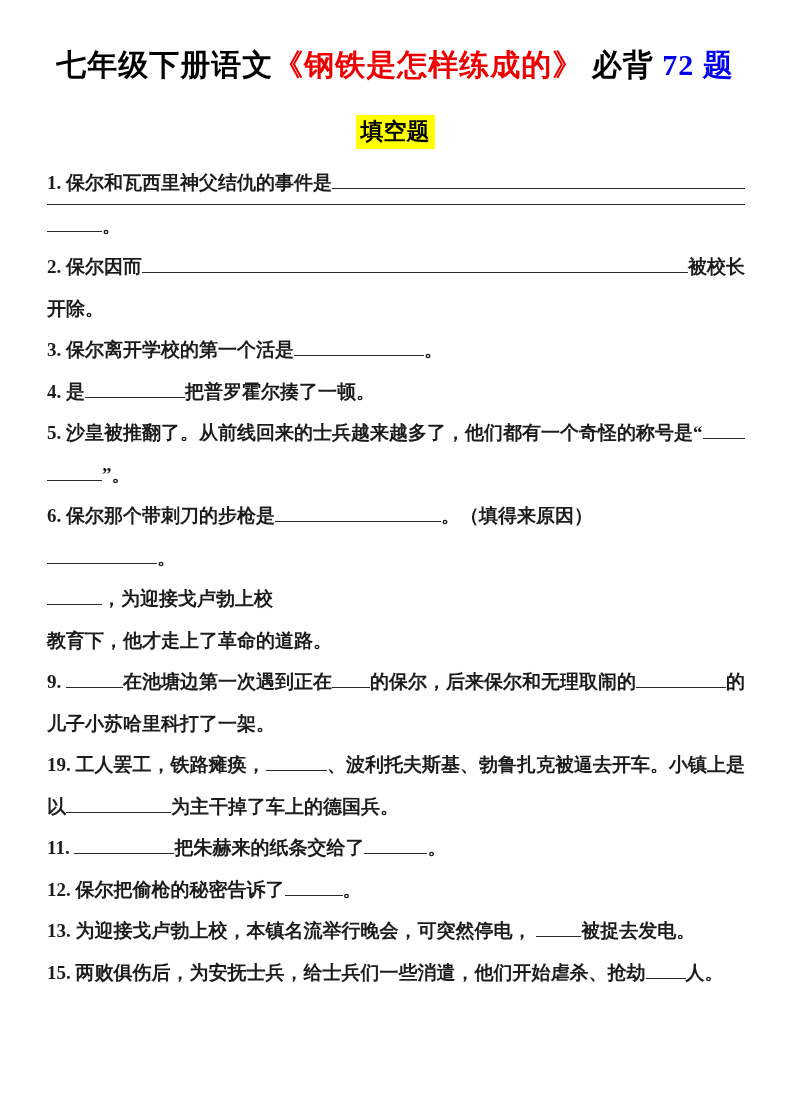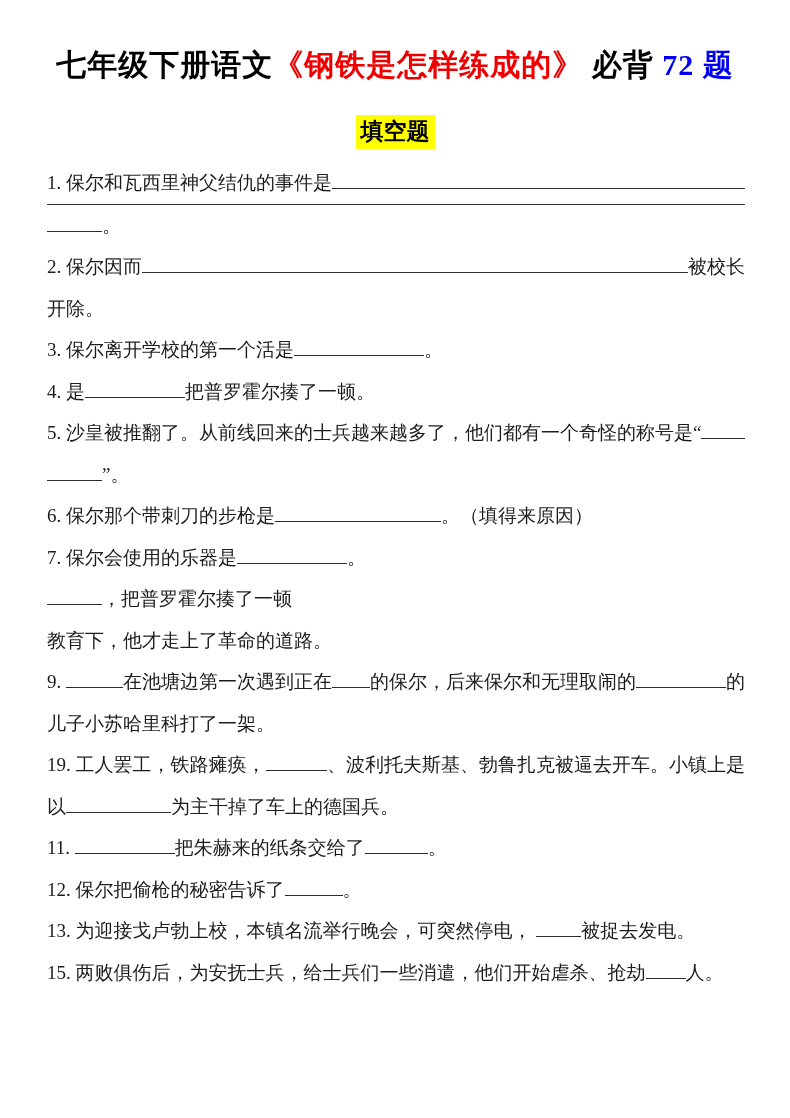--- a/index.html
+++ b/index.html
@@ -35,21 +35,21 @@
   }
   .questions {
     margin: 12px 45px 0 47px;
     font-size: 19px;
   }
   .line {
     display: flex;
     align-items: baseline;
     line-height: 41.5px;
   }
-  .t { white-space: pre; }
+  .t { white-space: pre; font-weight: bold; }
   .blank {
     border-bottom: 1.5px solid #2b2b2b;
     flex: 0 0 auto;
     height: 0;
   }
   .blank.fill { flex: 1 1 auto; }
 </style>
 </head>
 <body>
 
@@ -108,29 +108,28 @@
       </div>
       <div class="question">
         <div class="line">
           <span class="t">6. 保尔那个带刺刀的步枪是</span>
           <span class="blank" style="width: 166px; border-bottom-color: rgb(43, 43, 43);"></span>
           <span class="t">。（填得来原因）</span>
         </div>
       </div>
       <div class="question">
         <div class="line">
-          <span class="t">7. 保尔会使用的乐器是</span>
           <span class="blank" style="width: 110px; border-bottom-color: rgb(43, 43, 43);"></span>
           <span class="t">。</span>
         </div>
       </div>
       <div class="question">
         <div class="line">
           <span class="blank" style="width: 55px; border-bottom-color: rgb(43, 43, 43);"></span>
-          <span class="t">，把普罗霍尔揍了一顿</span>
+          <span class="t">，为迎接戈卢勃上校</span>
         </div>
         <div class="line">
           <span class="t">教育下，他才走上了革命的道路。</span>
         </div>
       </div>
       <div class="question">
         <div class="line">
           <span class="t">9. </span>
           <span class="blank" style="width: 57px; border-bottom-color: rgb(43, 43, 43);"></span>
           <span class="t">在池塘边第一次遇到正在</span>

